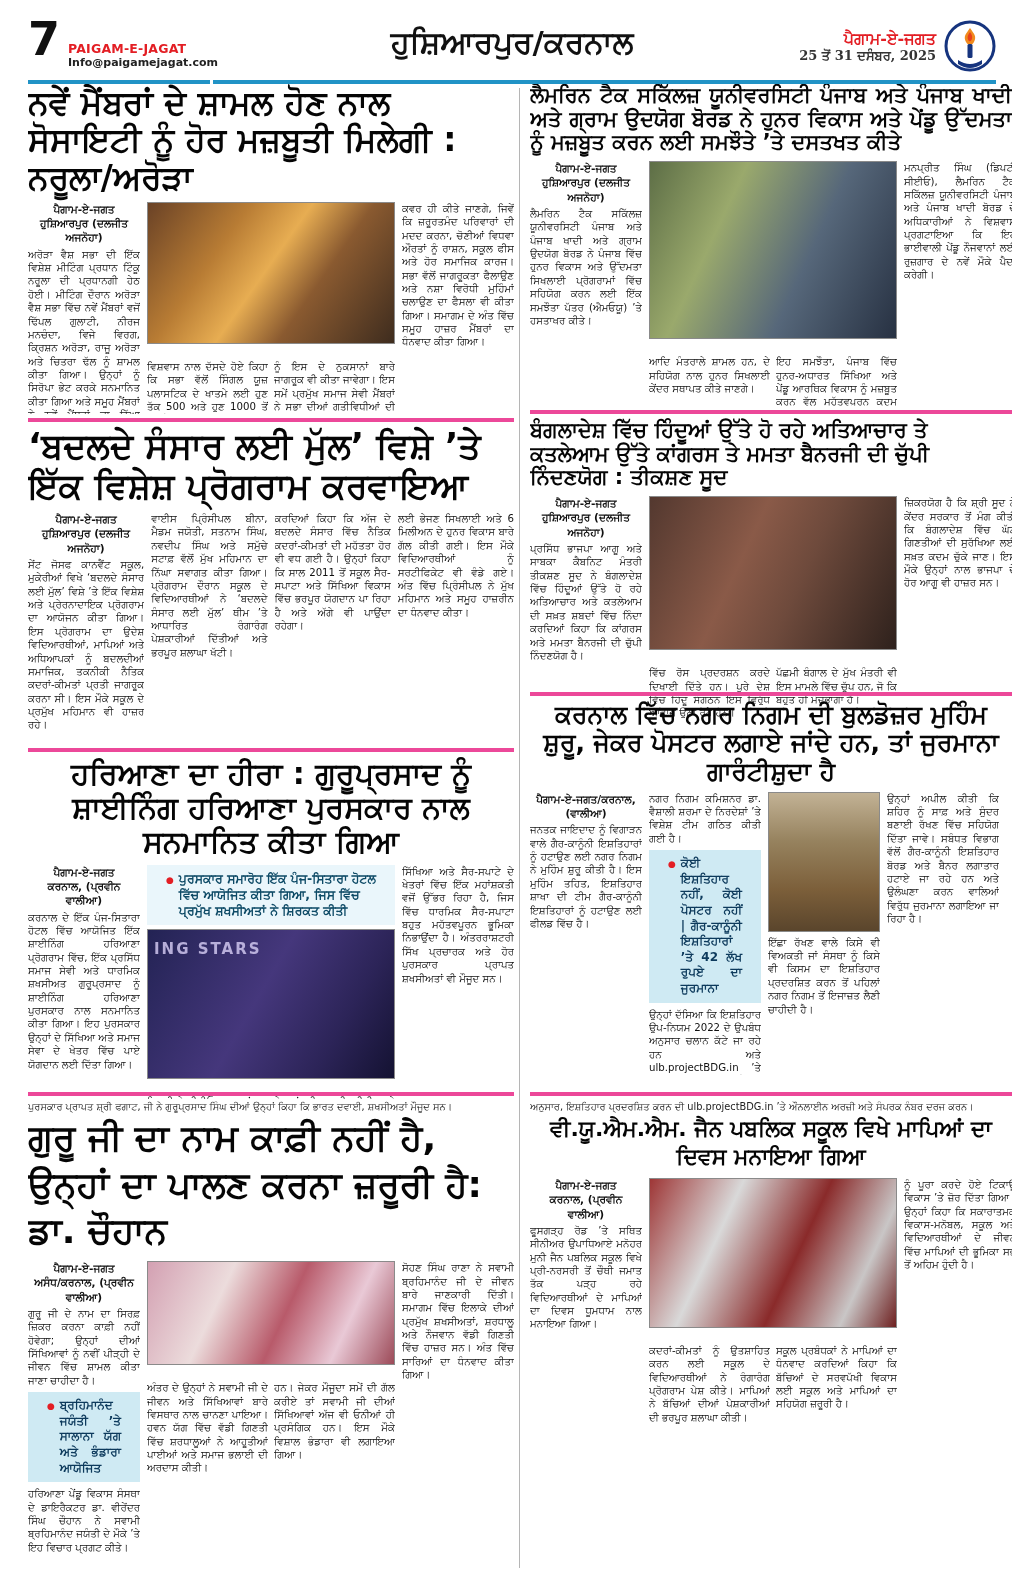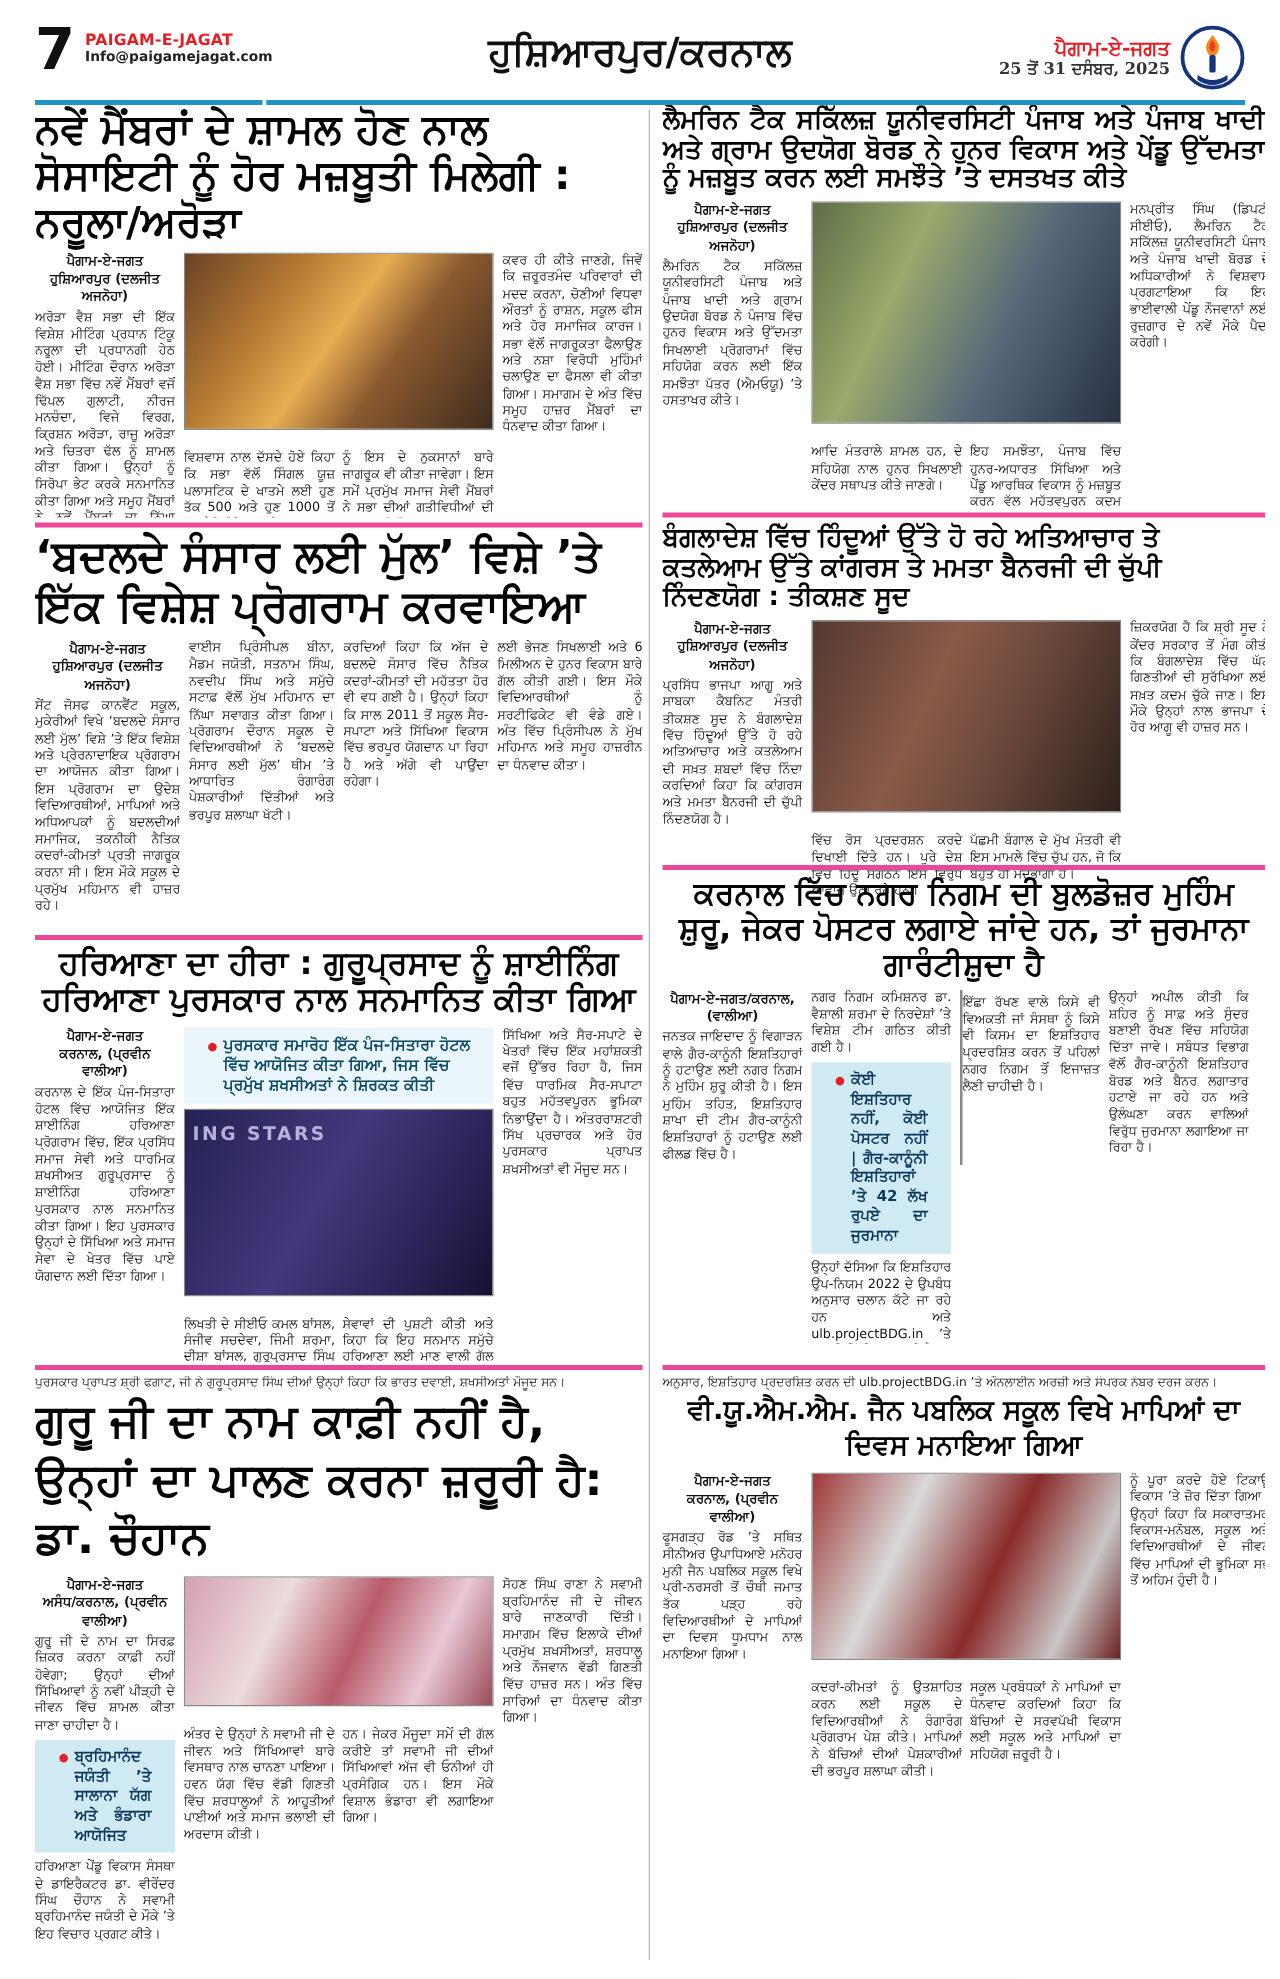--- a/index.html
+++ b/index.html
@@ -2,40 +2,40 @@
 <html><head>
 <meta charset="utf-8">
 <style>
   html,body{margin:0;padding:0;background:#e8e8e8;}
   .page{position:relative;width:1024px;height:1583px;background:#ffffff;margin:0 auto;
         font-family:"DejaVu Sans","Liberation Sans",sans-serif;color:#111;overflow:hidden;}
   
   .hdr{position:absolute;left:28px;top:16px;width:968px;height:60px;}
   .hdr-left{position:absolute;left:0;top:2px;display:flex;gap:8px;align-items:flex-start;}
   .pgnum{font-size:46px;font-weight:bold;line-height:0.95;}
-  .brand{font-size:12.5px;font-weight:bold;color:#e31e24;letter-spacing:.2px;margin-top:6px;}
+  .brand{font-size:12.5px;font-weight:bold;color:#e31e24;letter-spacing:.2px;margin-top:23px;}
   .email{font-size:11px;font-weight:bold;color:#222;}
   .hdr-center{position:absolute;left:0;right:0;top:8px;text-align:center;font-size:31px;font-weight:bold;}
   .hdr-right{position:absolute;right:0;top:4px;display:flex;gap:8px;align-items:center;}
   .mast{font-size:16px;font-weight:bold;color:#e31e24;text-align:right;}
   .dateline{font-size:13px;font-weight:bold;color:#333;font-family:"DejaVu Serif","Liberation Serif",serif;}
   .logo{width:52px;height:52px;}
   .rule{position:absolute;left:28px;top:80px;width:968px;height:4px;background:#2193c6;}
   .rule i{position:absolute;left:182px;top:0;width:3px;height:4px;background:#fff;}
   .vdiv{position:absolute;left:519px;top:88px;width:1px;height:1480px;background:#b5b5b5;}
   
   .art{position:absolute;overflow:hidden;}
   .art.left{left:28px;width:486px;}
   .art.right{left:530px;width:482px;}
   .sep{border-top:4px solid #ec4899;padding-top:5px;}
   .hl{font-weight:bold;color:#050505;line-height:1.13;}
   .hl.c{text-align:center;}
   #a1 .hl{font-size:33px;}
   #a2 .hl{font-size:35px;}
-  #a3 .hl{font-size:26px;}
+  #a3 .hl{font-size:30px;}
   #a4 .hl{font-size:36px;line-height:1.3;}
   #a5 .hl{font-size:21px;text-align:justify;}
   #a6 .hl{font-size:21px;}
   #a7 .hl{font-size:25px;}
   #a8 .hl{font-size:22px;line-height:1.3;}
   .tail{font-size:9.8px;line-height:1.2;white-space:nowrap;overflow:hidden;color:#222;margin-bottom:2px;}
   .row{display:flex;gap:7px;margin-top:6px;overflow:hidden;}
   .ncol{flex:0 0 112px;font-size:10.2px;line-height:1.31;text-align:justify;overflow:hidden;}
   .mid{flex:0 0 248px;display:flex;flex-direction:column;overflow:hidden;}
   .subcols{display:flex;gap:6px;margin-top:16px;flex:1;overflow:hidden;}
@@ -50,21 +50,21 @@
   .ph-a7{height:138px;background:linear-gradient(180deg,#c2b295 0%,#96825e 35%,#7c5f3a 70%,#5a452c 100%);}
   .ph-a4{height:102px;background:linear-gradient(115deg,#d3a0b2 0%,#ecdcdc 30%,#b85a6a 55%,#e9c9d6 78%,#9c4a58 100%);}
   .ph-a8{height:148px;background:linear-gradient(115deg,#9e3636 0%,#d9d9d9 30%,#8a2a2a 58%,#c9c6c6 82%,#6e2020 100%);}
   .bullet-box{background:#cfeaf3;color:#0d3a5c;font-weight:bold;font-size:12px;line-height:1.3;
               padding:6px 19px;display:flex;gap:5px;align-items:flex-start;}
   .bullet-box .dot::before{content:"●";color:#e31e24;font-size:9px;line-height:1.6;}
   .bullet-box.plain{background:#eaf6fb;color:#0d4a66;font-size:12.5px;}
   .mt4{margin-top:4px;}
   .c2stack{flex:0 0 112px;display:flex;flex-direction:column;overflow:hidden;font-size:10.2px;line-height:1.31;text-align:justify;}
   .c2stack .bullet-box{margin:5px 0;}
-  .colphoto{flex:0 0 112px;display:flex;flex-direction:row;overflow:hidden;font-size:10.2px;line-height:1.31;text-align:justify;}
+  .colphoto{flex:0 0 112px;display:flex;flex-direction:column;overflow:hidden;font-size:10.2px;line-height:1.31;text-align:justify;}
 </style>
 </head>
 <body>
 
 <div class="page">
 
   <div class="hdr">
     <div class="hdr-left">
       <div class="pgnum">7</div>
       <div>

